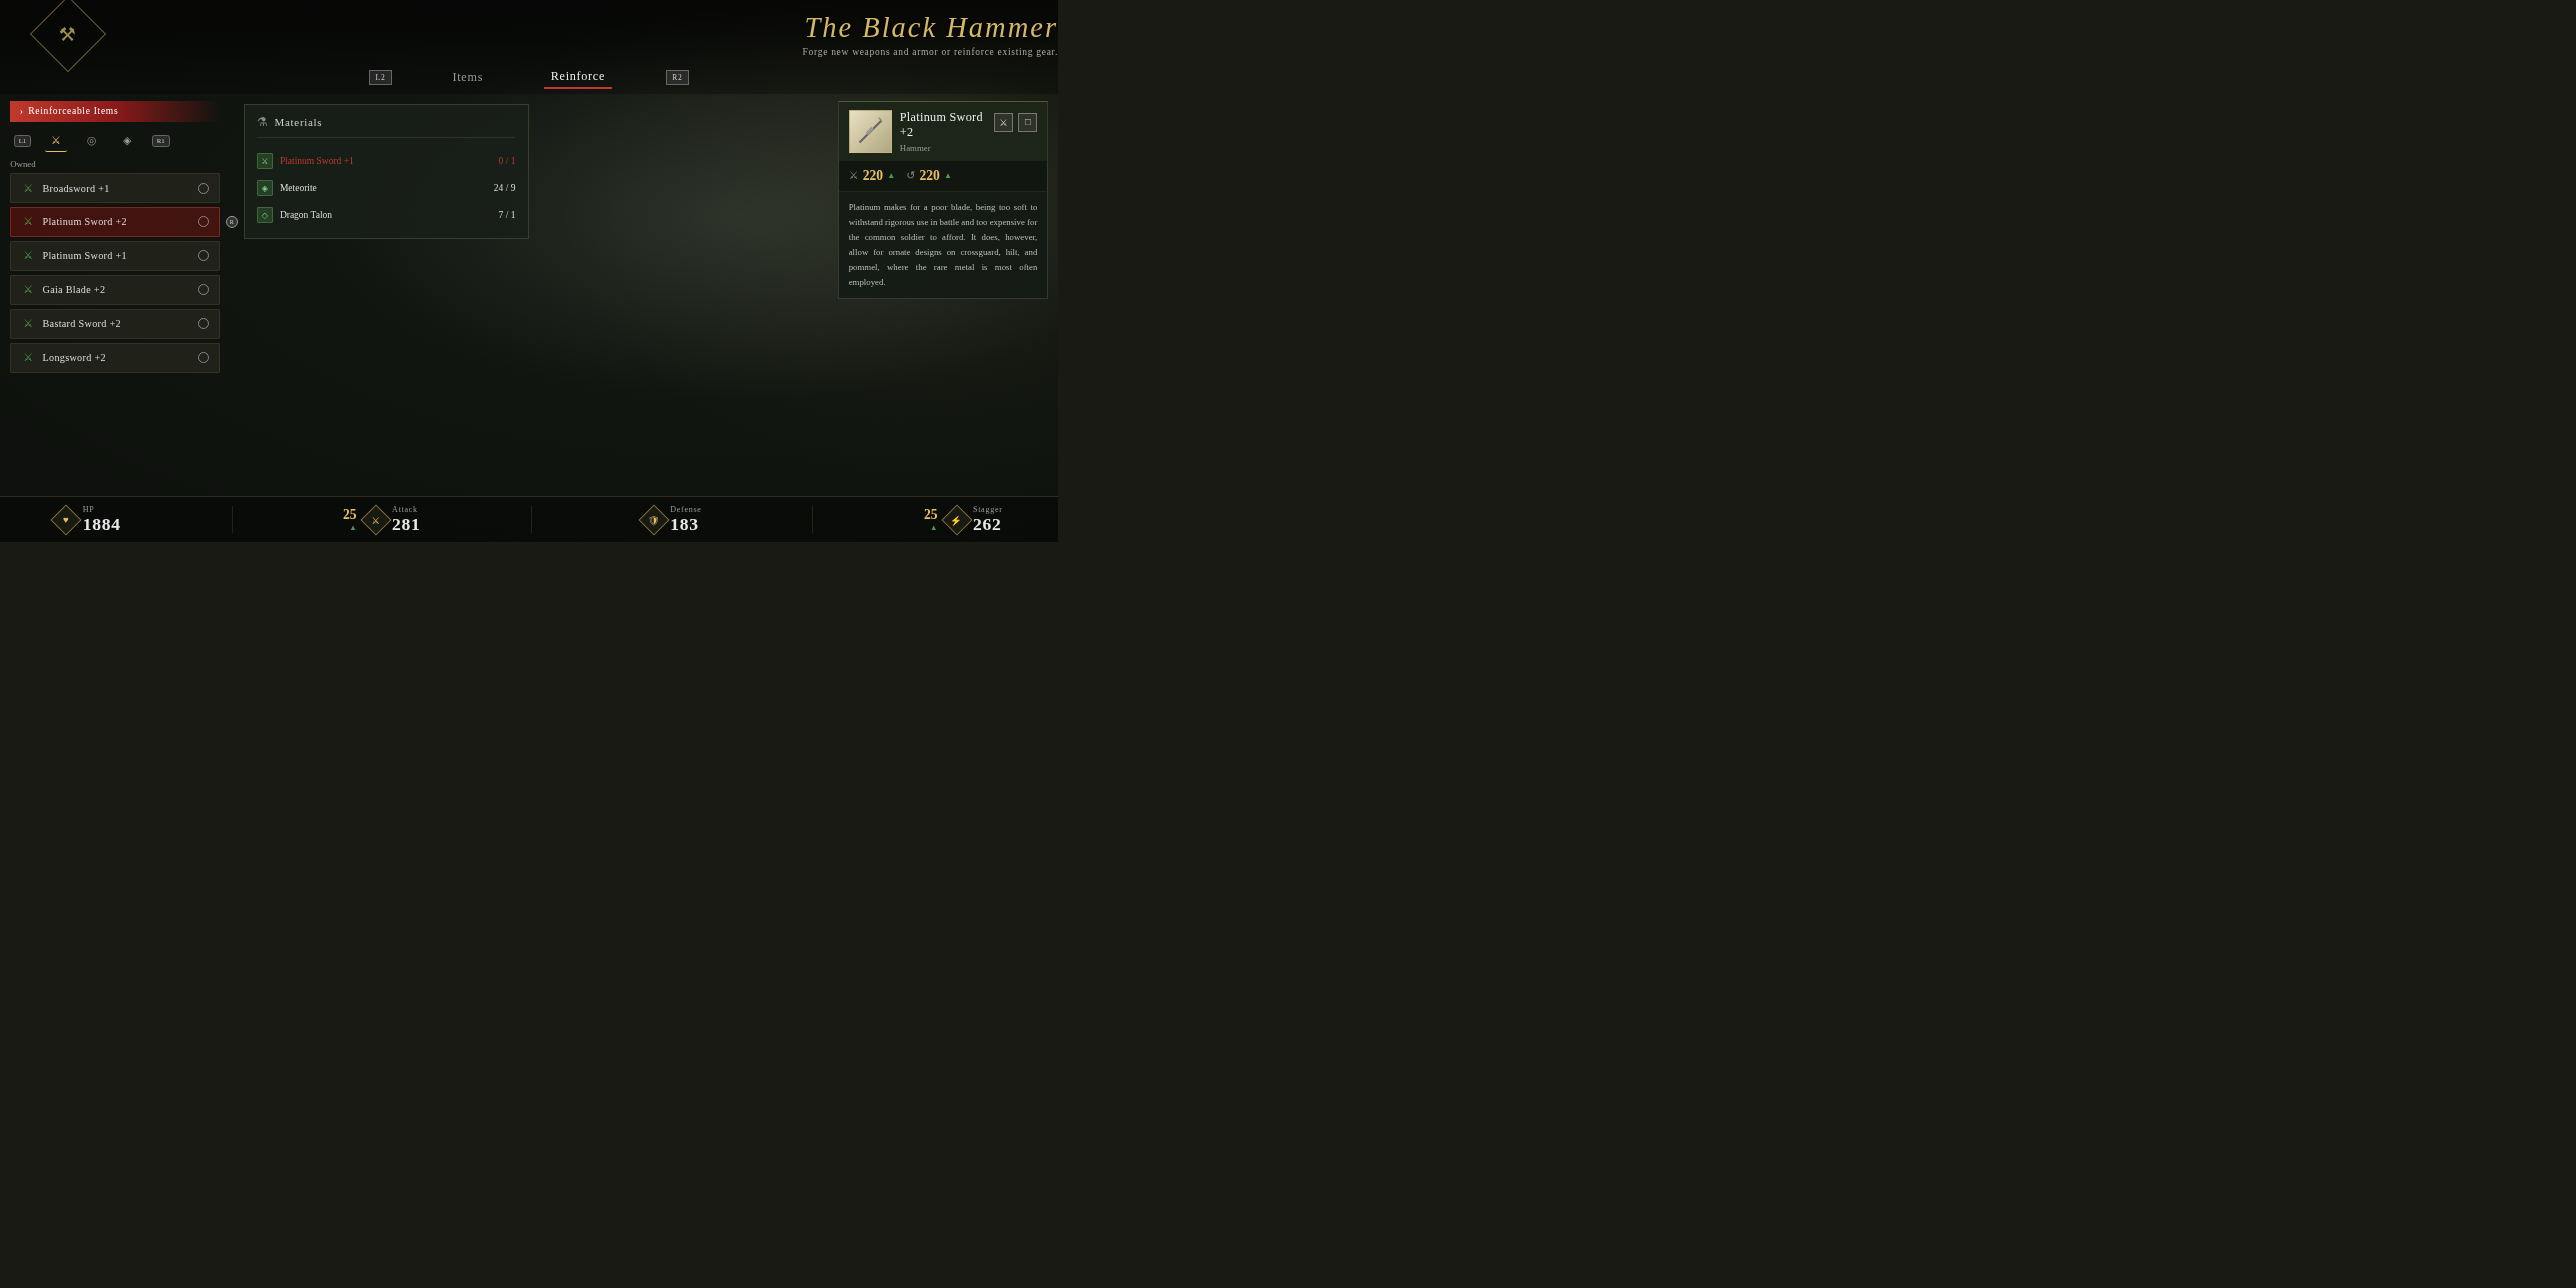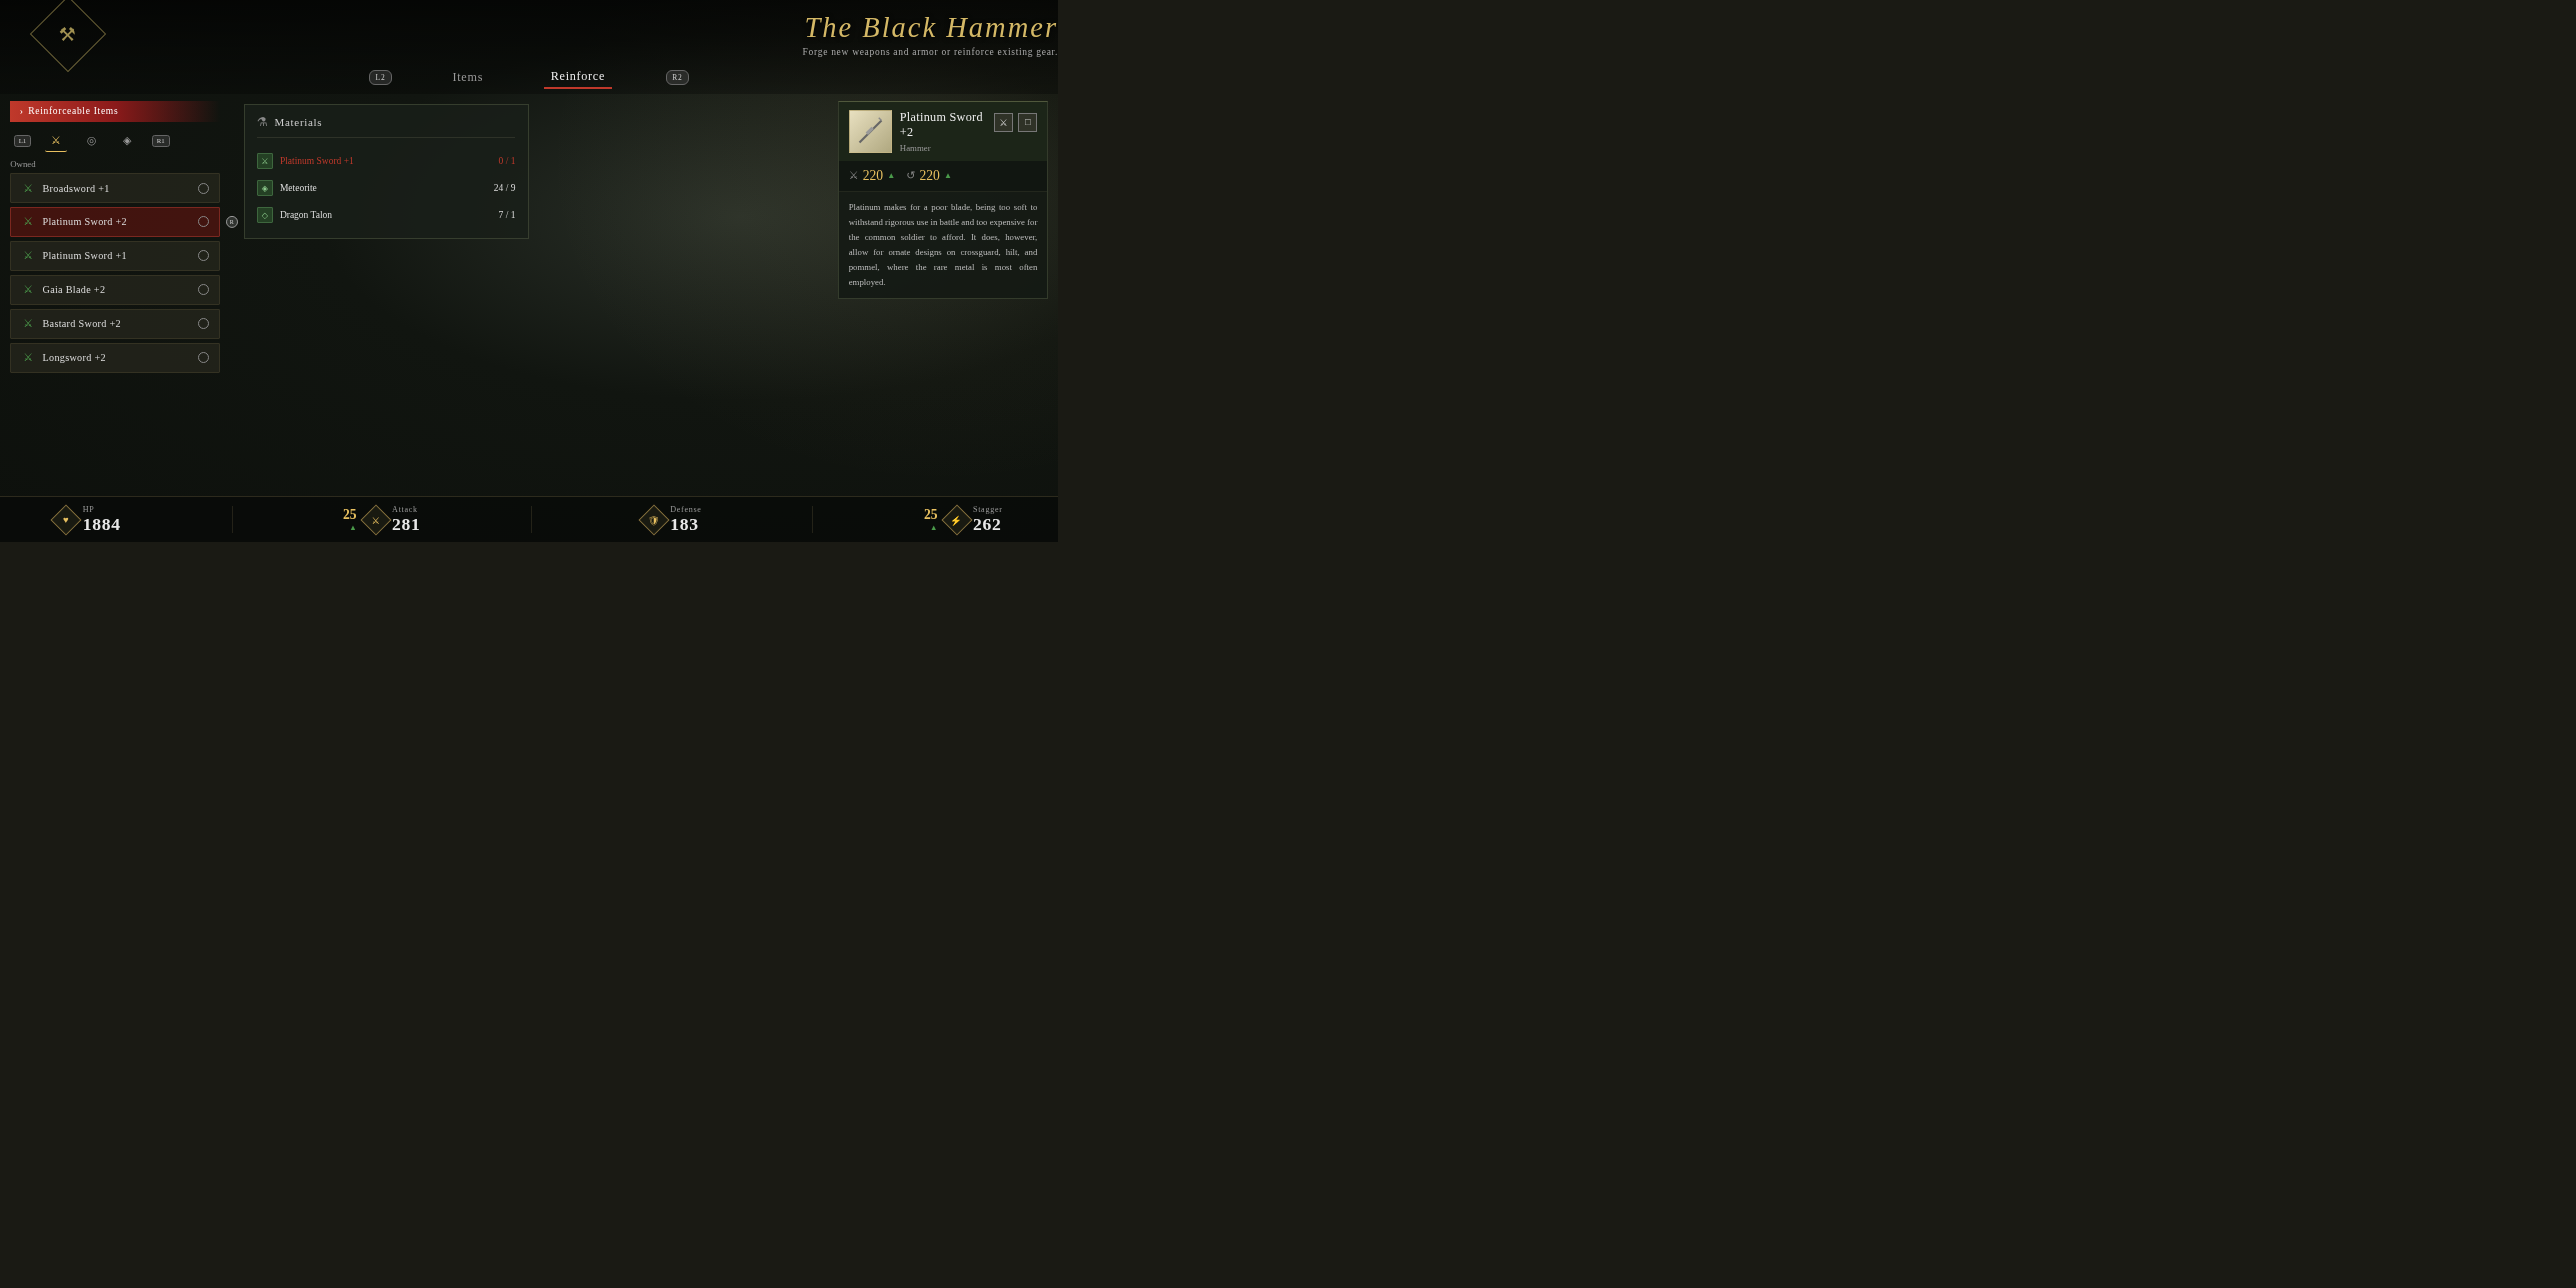--- a/index.html
+++ b/index.html
@@ -94,21 +94,21 @@
       padding: 2.7px 6.8px;
       letter-spacing: 0.7px;
     }
     .nav-tab.active {
       color: #eee;
       border-bottom: 2px solid #c0392b;
     }
     .nav-button {
       background: rgba(80,80,80,0.4);
       border: 0.7px solid #666;
-      border-radius: 6px;
+      border-radius: 0;
       color: #ccc;
       font-size: 7.5px;
       padding: 2px 5.4px;
       letter-spacing: 0.7px;
     }
 
     
     .main-content {
       position: relative;
       z-index: 10;
@@ -362,21 +362,21 @@
       align-items: center;
       gap: 4.1px;
     }
     .stat-icon {
       color: #888;
       font-size: 11px;
     }
     .stat-value {
       color: #e8c060;
       font-size: 13.6px;
-      font-weight: normal;
+      font-weight: bold;
     }
     .stat-arrow-up {
       color: #4a9a4a;
       font-size: 8.1px;
     }
 
     
     .detail-desc {
       padding: 8.1px 9.5px;
       color: #bbb;

